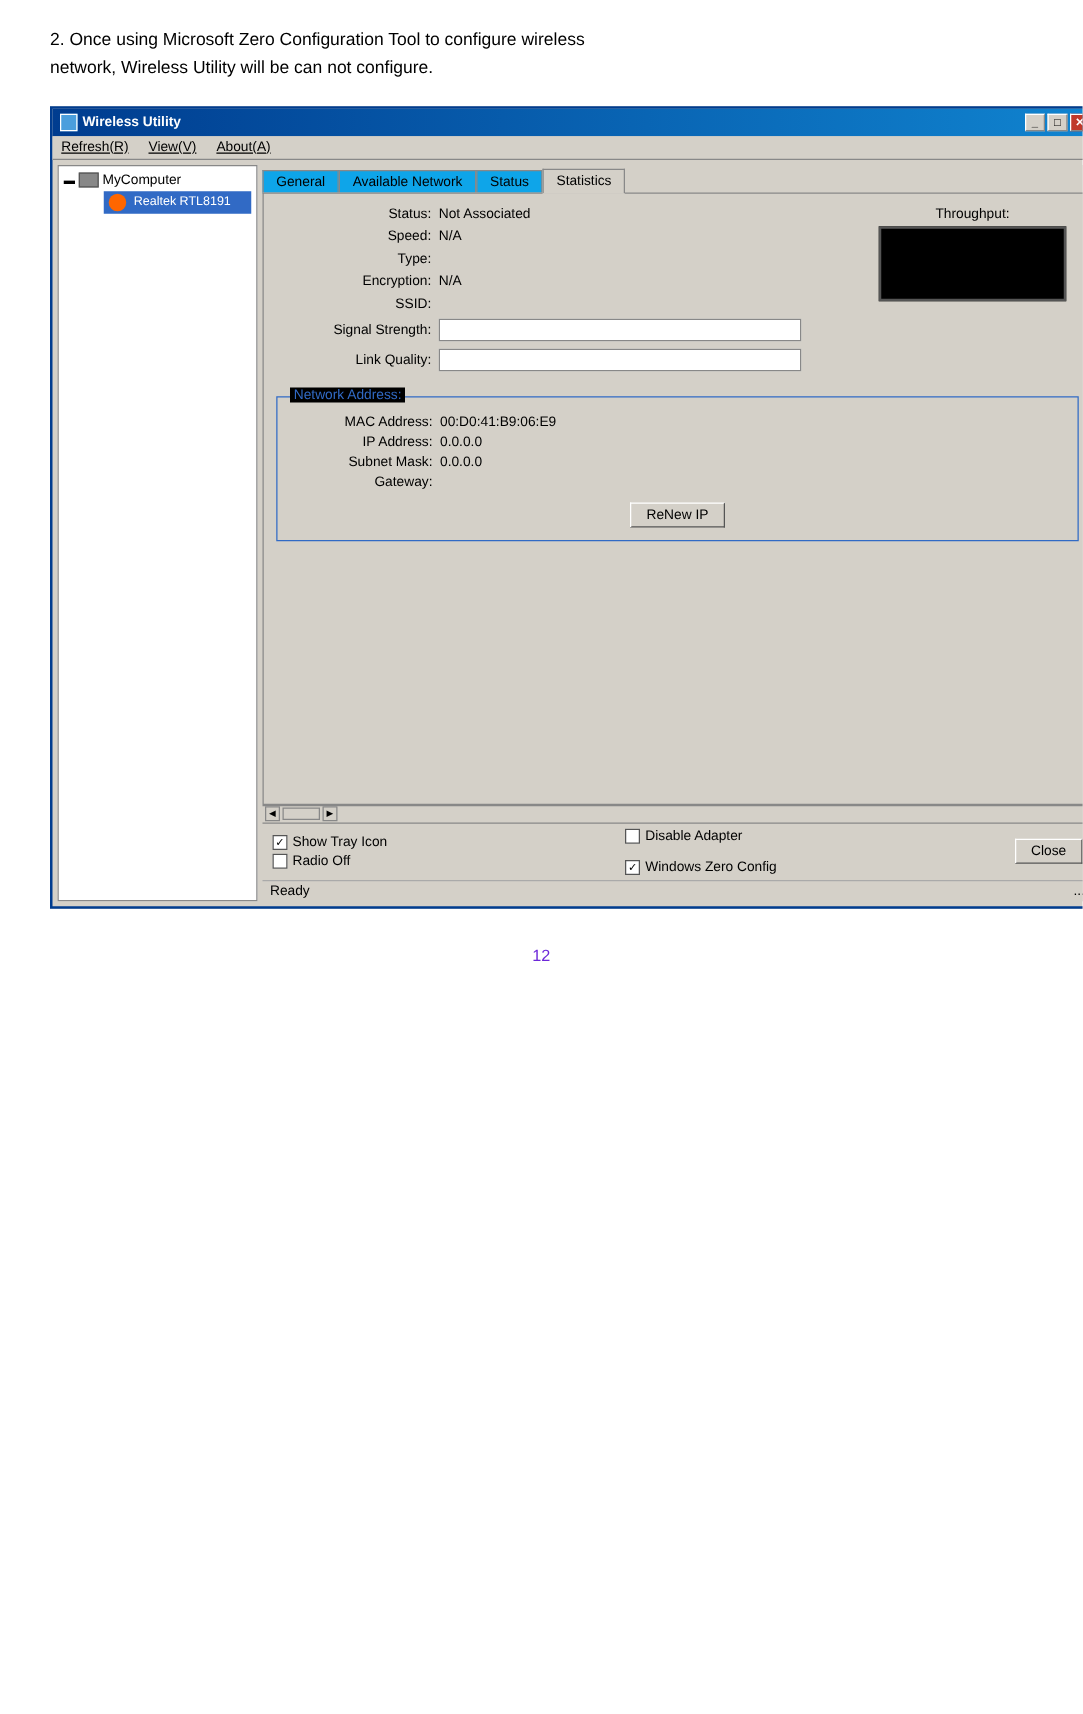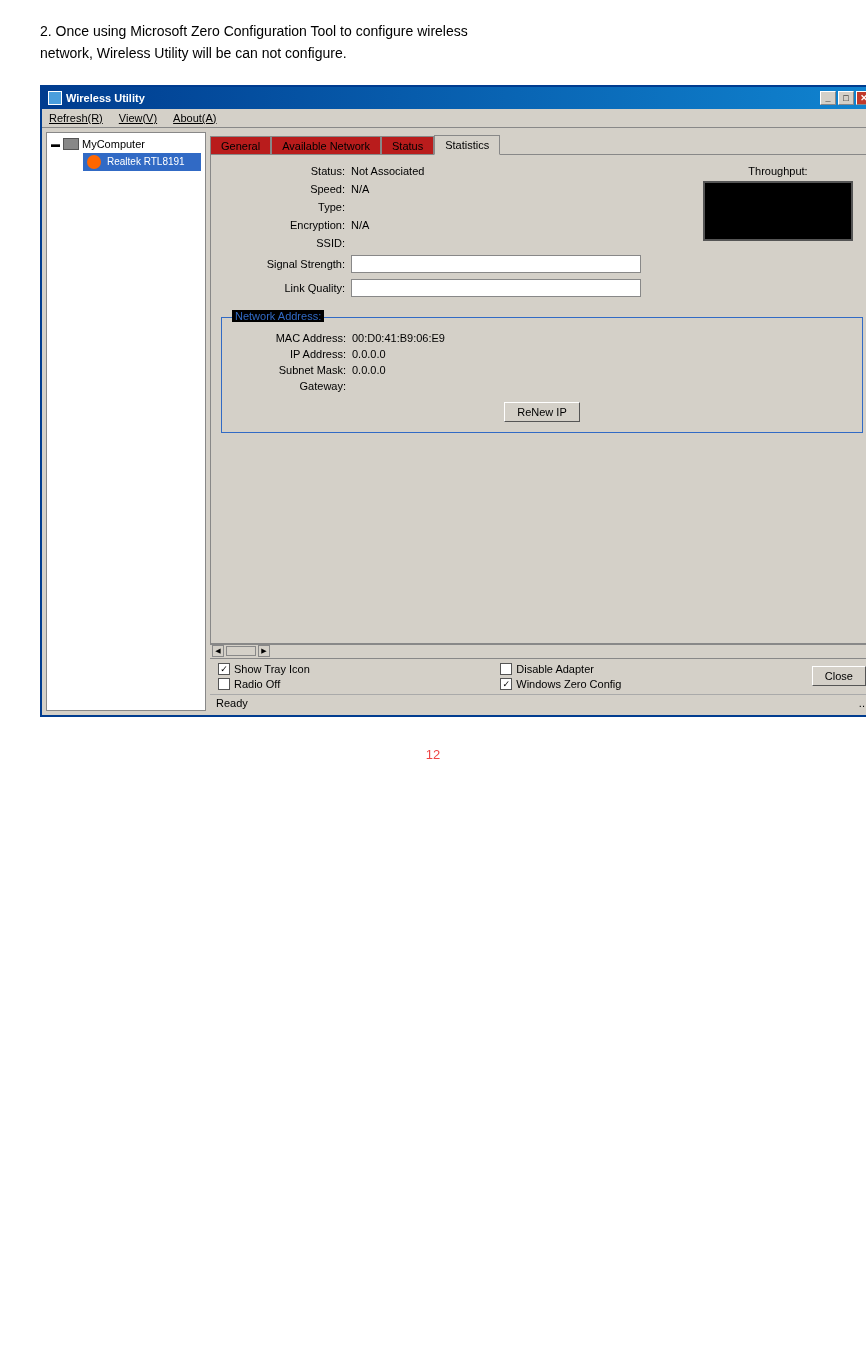--- a/index.html
+++ b/index.html
@@ -142,21 +142,21 @@
       flex: 1;
       background: #d4d0c8;
     }
     .tabs {
       display: flex;
       gap: 0;
       align-items: flex-end;
       padding-top: 2px;
     }
     .tab {
-      background: #b91c1c;
+      background: #0ea5e9;
       border: 1px solid #888;
       border-bottom: none;
       padding: 3px 10px;
       font-size: 11px;
       cursor: pointer;
       position: relative;
       top: 1px;
     }
     .tab.active {
       background: #d4d0c8;
@@ -266,21 +266,21 @@
       justify-content: space-between;
     }
     .bottom-left {
       display: flex;
       flex-direction: column;
       gap: 3px;
     }
     .bottom-center {
       display: flex;
       flex-direction: column;
-      gap: 3px;
+      gap: 13px;
     }
     .bottom-right {
       display: flex;
       align-items: center;
     }
     .checkbox-row {
       display: flex;
       align-items: center;
       gap: 4px;
       font-size: 11px;
@@ -330,21 +330,21 @@
     .scroll-thumb {
       width: 30px;
       height: 10px;
       background: #d4d0c8;
       border: 1px solid #888;
     }
     .page-number {
       text-align: center;
       font-size: 13px;
       margin-top: 30px;
-      color: #ef4444;
+      color: #6d28d9;
     }
   </style>
 </head>
 <body>
 
 <div class="intro-text">
   <p>2. Once using Microsoft Zero Configuration Tool to configure wireless</p>
   <p>    network, Wireless Utility will be can not configure.</p>
 </div>
 

